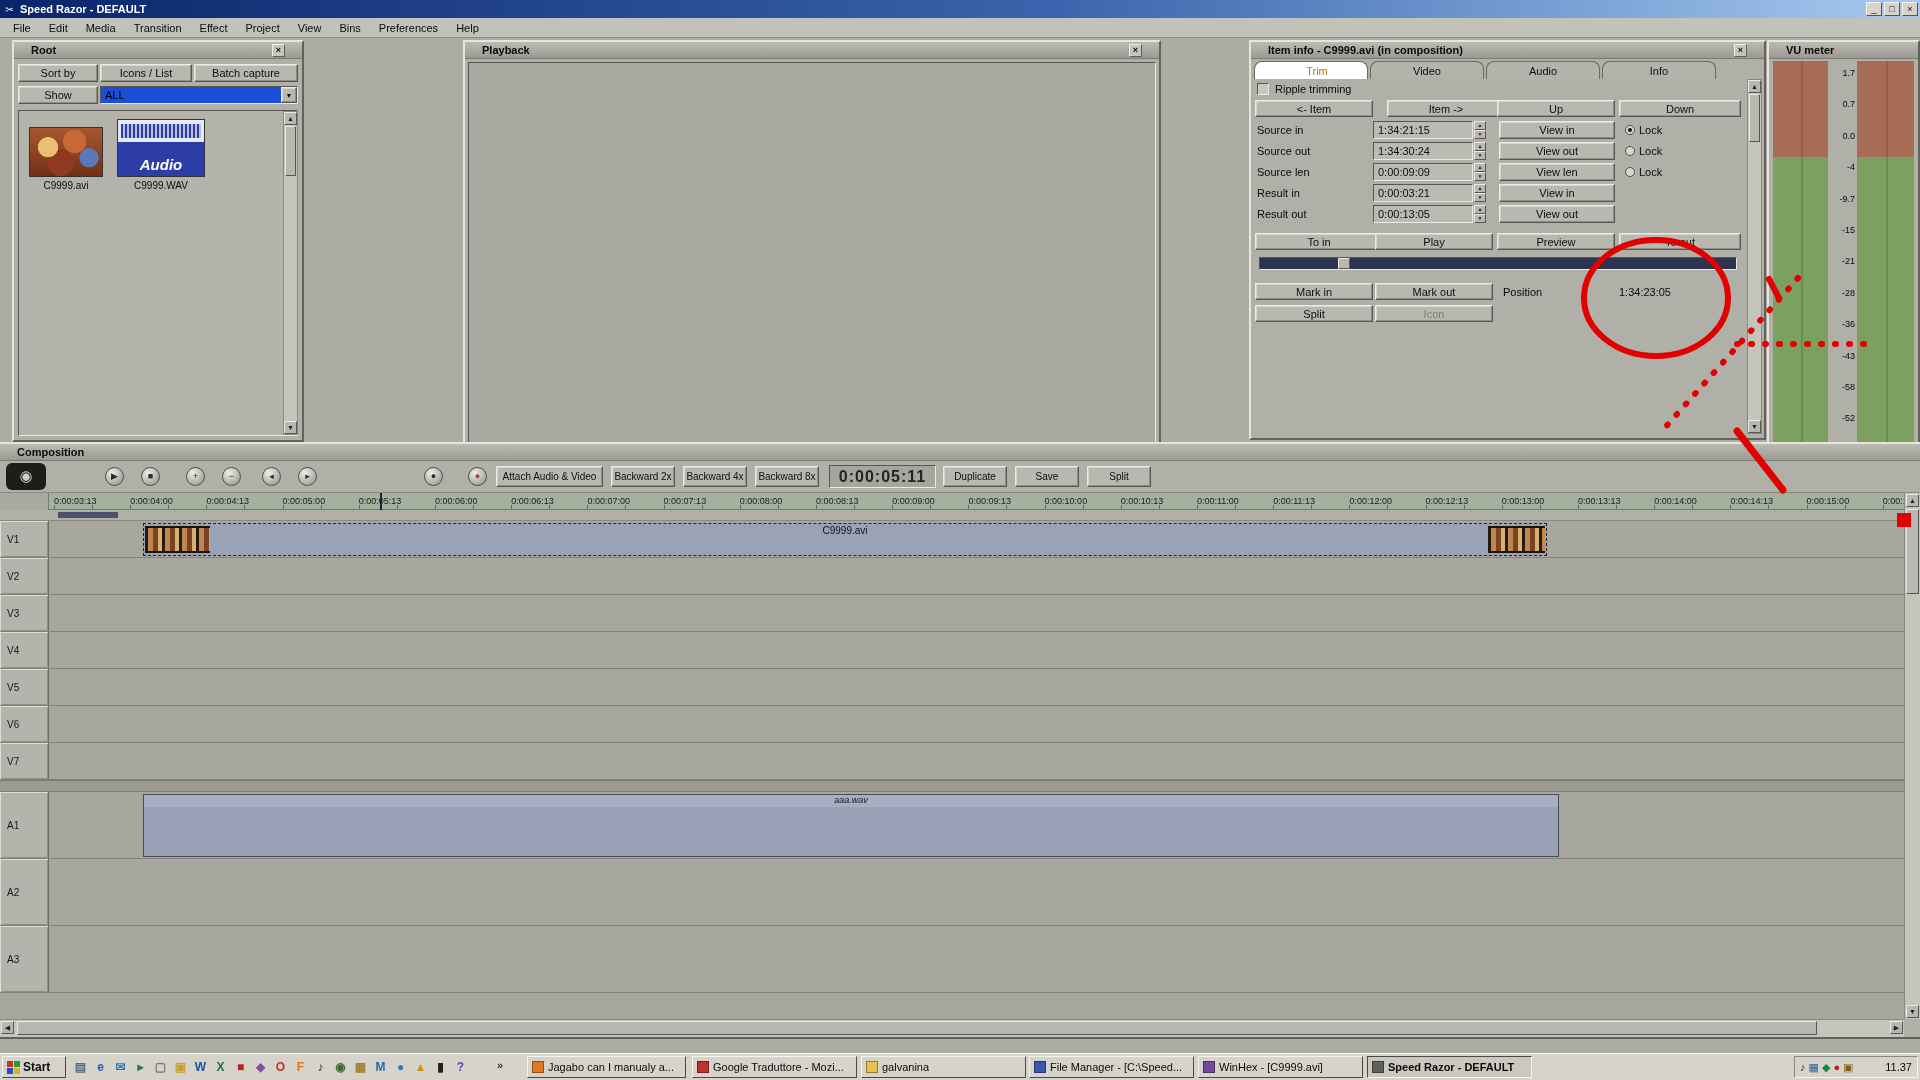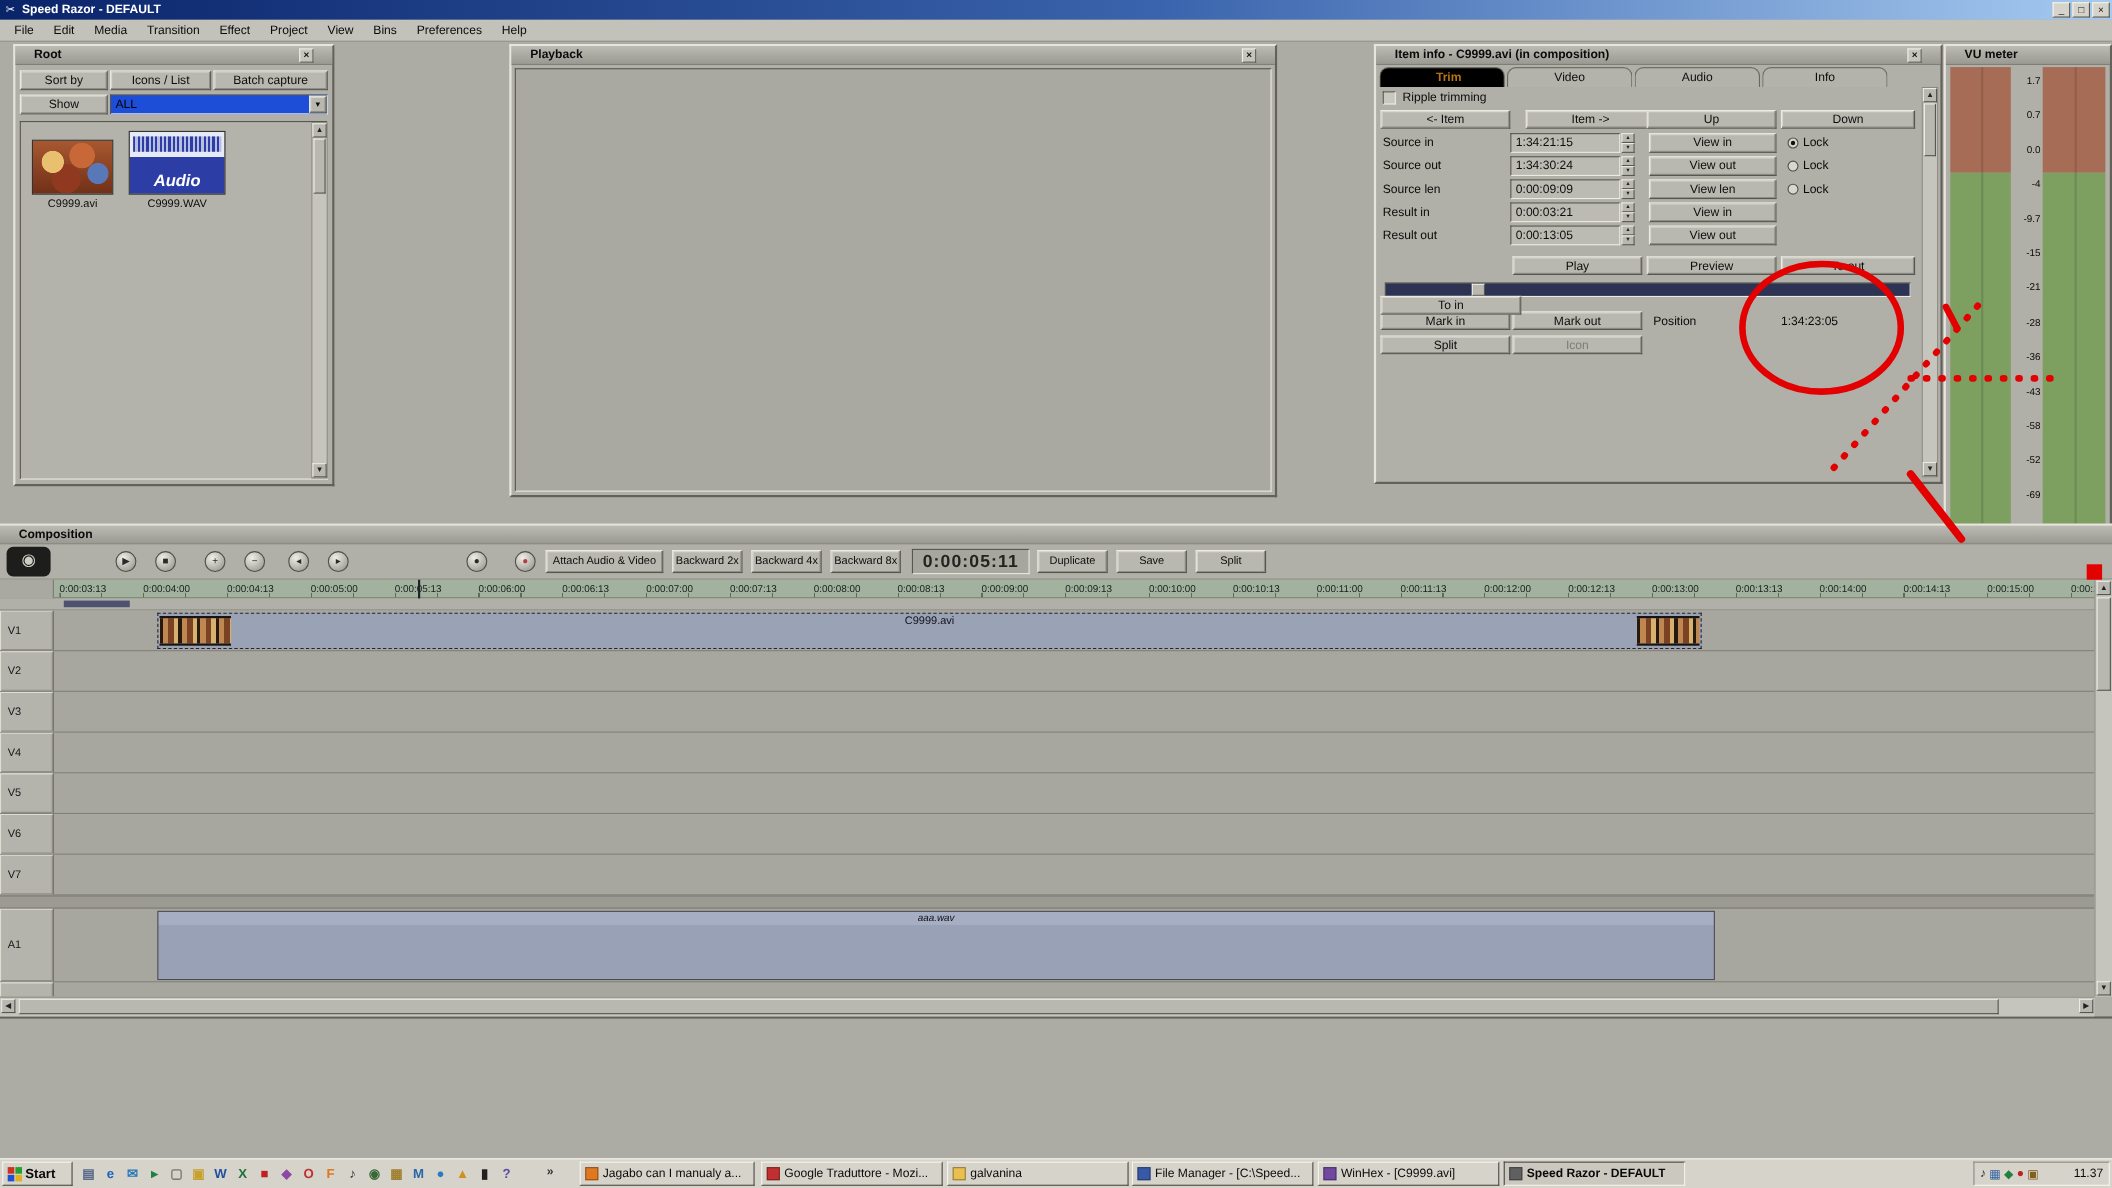--- a/index.html
+++ b/index.html
@@ -45,21 +45,21 @@
       radial-gradient(circle at 42% 72%,#903820 0 24%,transparent 25%),
       linear-gradient(#a85830,#703018);}
   .audio-thumb{position:relative;border:1px solid #333;background:linear-gradient(#e6e9f6 0 40%,#2d3da6 40%);}
   .audio-thumb::before{content:"";position:absolute;left:3px;right:3px;top:4px;height:14px;
     background:repeating-linear-gradient(90deg,#2d3da6 0 2px,rgba(45,61,166,.25) 2px 4px);}
   .audio-word{position:absolute;left:0;right:0;bottom:3px;text-align:center;color:#fff;font-weight:bold;
     font-style:italic;font-size:15px;}
   
   .tab{position:absolute;height:18px;background:#b4b3ab;border:1px solid #6a6961;border-bottom:none;
     border-radius:8px 8px 0 0;display:flex;align-items:center;justify-content:center;font-size:11px;color:#0d0d0d;}
-  .tab.active{color:#b5740f;font-weight:bold;background:#000000;padding-left:12px;}
+  .tab.active{color:#b5740f;font-weight:normal;background:#ffffff;padding-left:12px;}
   .ii-label{position:absolute;font-size:11px;color:#0a0a0a;white-space:nowrap;}
   .ii-value{position:absolute;height:18px;font-size:11px;color:#0d0d0d;display:flex;align-items:center;
     padding-left:4px;background:#bcbbb3;}
   .spinner{position:absolute;width:12px;height:18px;}
   .spin{position:absolute;left:0;width:12px;height:9px;background:#b9b8b0;border:1px solid;
     border-color:#eceae2 #575650 #575650 #eceae2;font-size:5px;line-height:7px;text-align:center;color:#222;}
   .lock-wrap{position:absolute;display:flex;align-items:center;gap:4px;font-size:11px;color:#0a0a0a;}
   .radio{width:10px;height:10px;border-radius:50%;background:#d8d7cf;border:1px solid #50504a;}
   .radio.checked::after{content:"";display:block;width:4px;height:4px;border-radius:50%;background:#111;margin:2px;}
   .ii-slider{position:absolute;background:#2c3353;}
@@ -264,21 +264,21 @@
         <div class="spin" style="top: 9px;">▼</div>
       </div>
       <div class="btn" style="left: 248px; top: 142px; width: 116px; height: 18px;">View in</div>
       <div class="ii-label" style="left: 6px; top: 166px;">Result out</div>
       <div class="ii-value sunken" style="left: 122px; top: 163px; width: 100px;">0:00:13:05</div>
       <div class="spinner" style="left: 223px; top: 163px;">
         <div class="spin" style="top: 0px;">▲</div>
         <div class="spin" style="top: 9px;">▼</div>
       </div>
       <div class="btn" style="left: 248px; top: 163px; width: 116px; height: 18px;">View out</div>
-      <div class="btn" style="left: 4px; top: 191px; width: 128px; height: 17px; margin-top: 36px;">To in</div>
+      <div class="btn" style="left: 4px; top: 191px; width: 128px; height: 17px;">To in</div>
       <div class="btn" style="left: 124px; top: 191px; width: 118px; height: 17px;">Play</div>
       <div class="btn" style="left: 246px; top: 191px; width: 118px; height: 17px;">Preview</div>
       <div class="btn" style="left: 368px; top: 191px; width: 122px; height: 17px;">To out</div>
     </div>
 
   <div class="panel" id="vupanel" style="left:1767px;top:40px;width:153px;height:462px;">
     <div class="panel-title">
       <span>VU meter</span>
     </div>
     <div class="vu-bar" style="left:4px;width:55px;">
@@ -298,21 +298,21 @@
       <div class="vu-label" style="top: 214.4px;">-21</div>
       <div class="vu-label" style="top: 245.8px;">-28</div>
       <div class="vu-label" style="top: 277.2px;">-36</div>
       <div class="vu-label" style="top: 308.6px;">-43</div>
       <div class="vu-label" style="top: 340px;">-58</div>
       <div class="vu-label" style="top: 371.4px;">-52</div>
       <div class="vu-label" style="top: 402.8px;">-69</div>
       <div class="vu-label" style="top: 434.2px;">-87</div>
     </div>
 
-  <div class="panel" id="composition" style="left:0;top:476px;width:1920px;height:450px;border-left:none;border-right:none;">
+  <div class="panel" id="composition" style="left:0;top:442px;width:1920px;height:597px;border-left:none;border-right:none;">
     <div class="panel-title">
       <span>Composition</span>
     </div>
     <div class="comp-toolbar" id="comptoolbar">
       <div class="comp-logo">◉</div>
       <div class="timecode sunken">0:00:05:11</div>
     <div class="circle-btn" style="left: 105px;">▶</div>
         <div class="circle-btn" style="left: 141px;">■</div>
         <div class="circle-btn" style="left: 186px;">+</div>
         <div class="circle-btn" style="left: 222px;">−</div>

